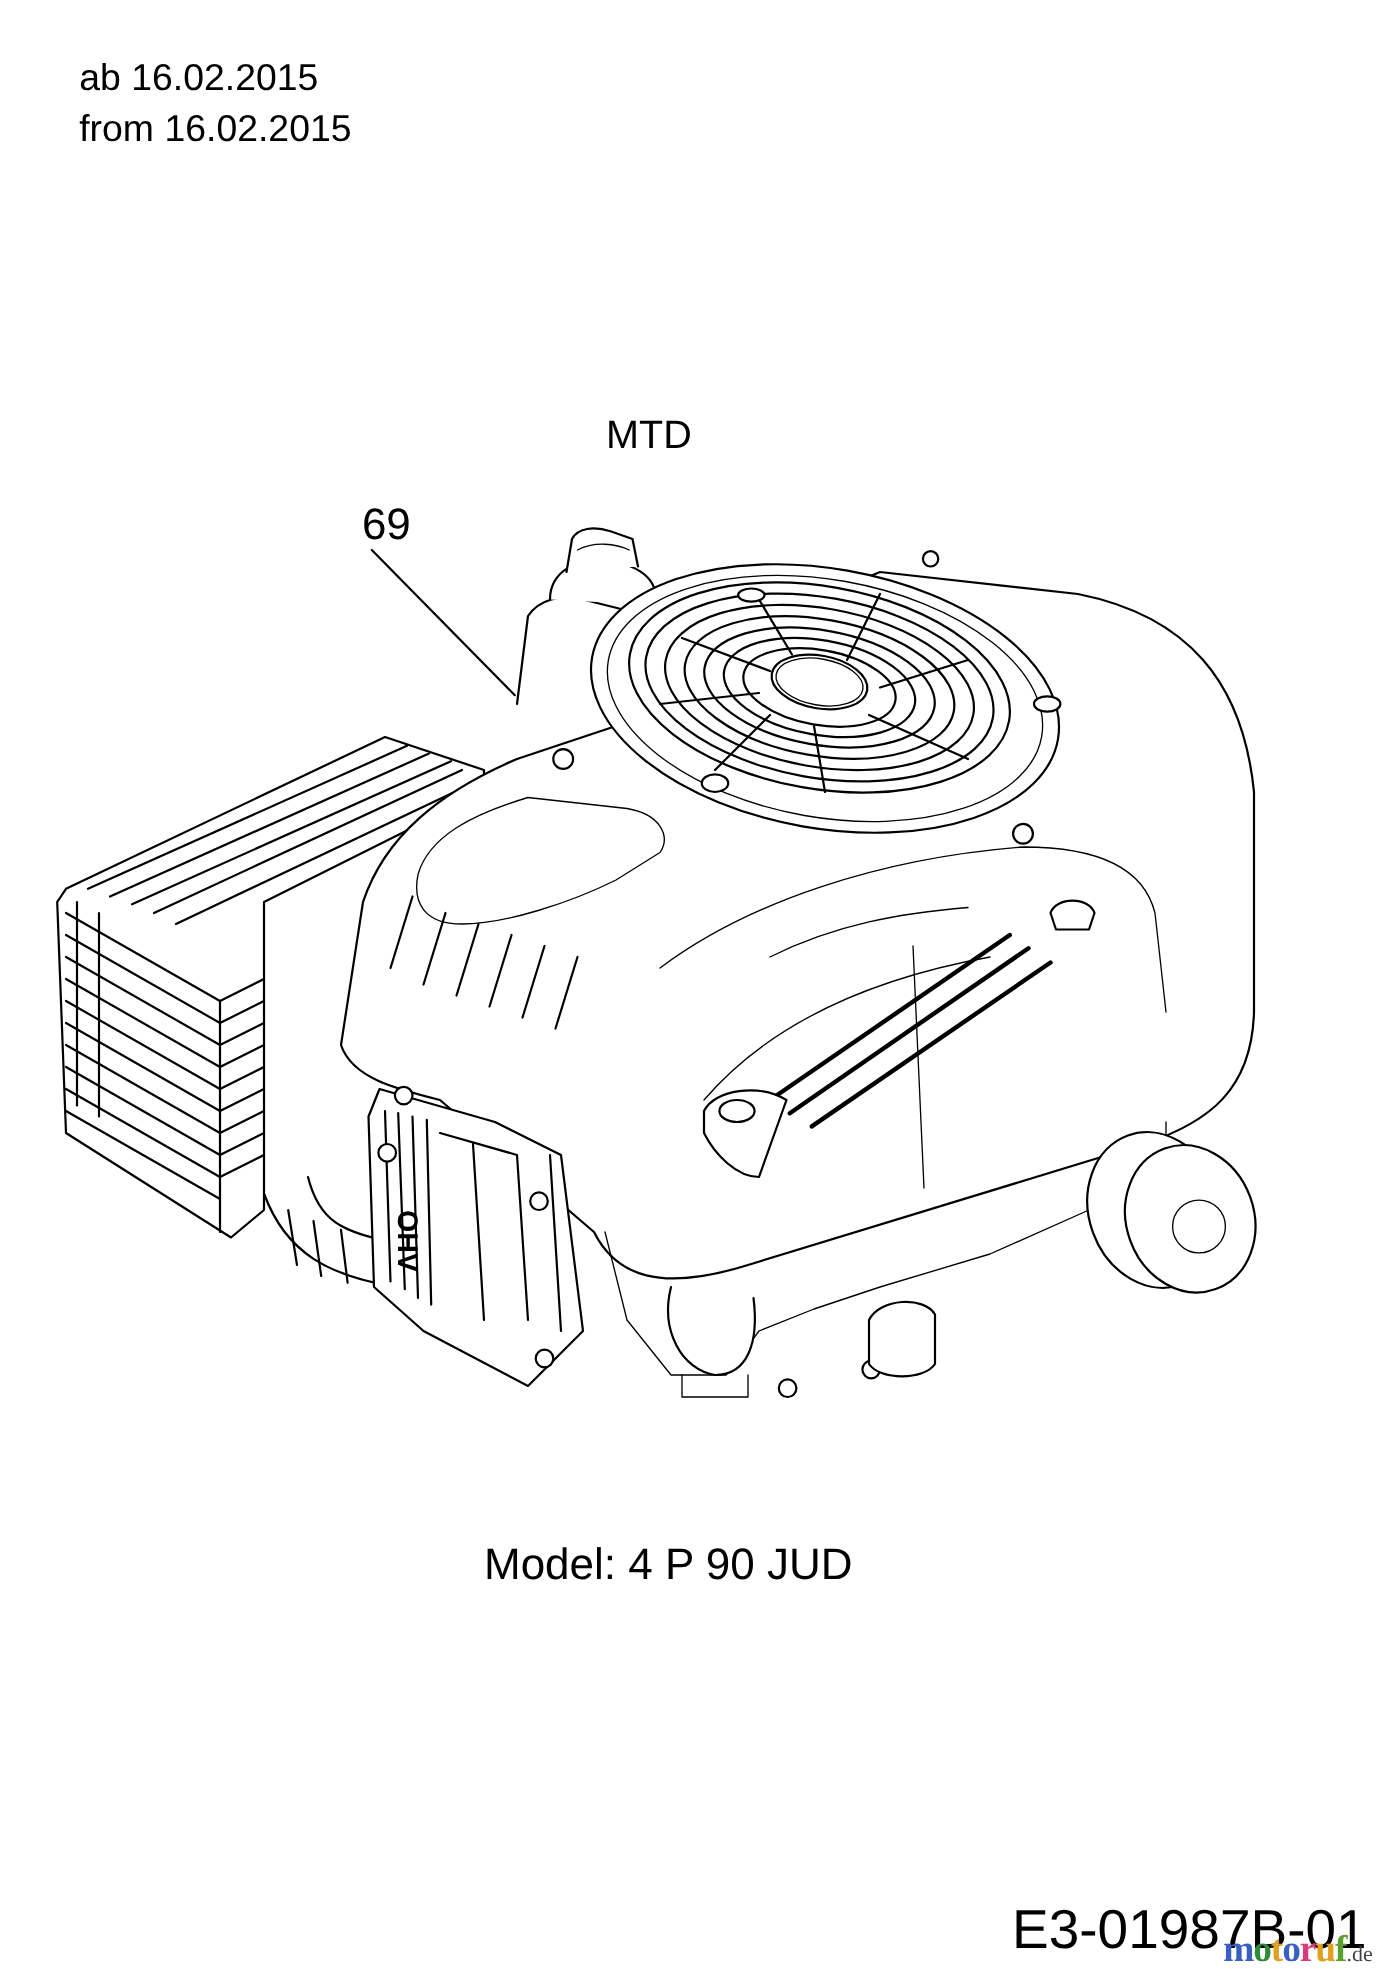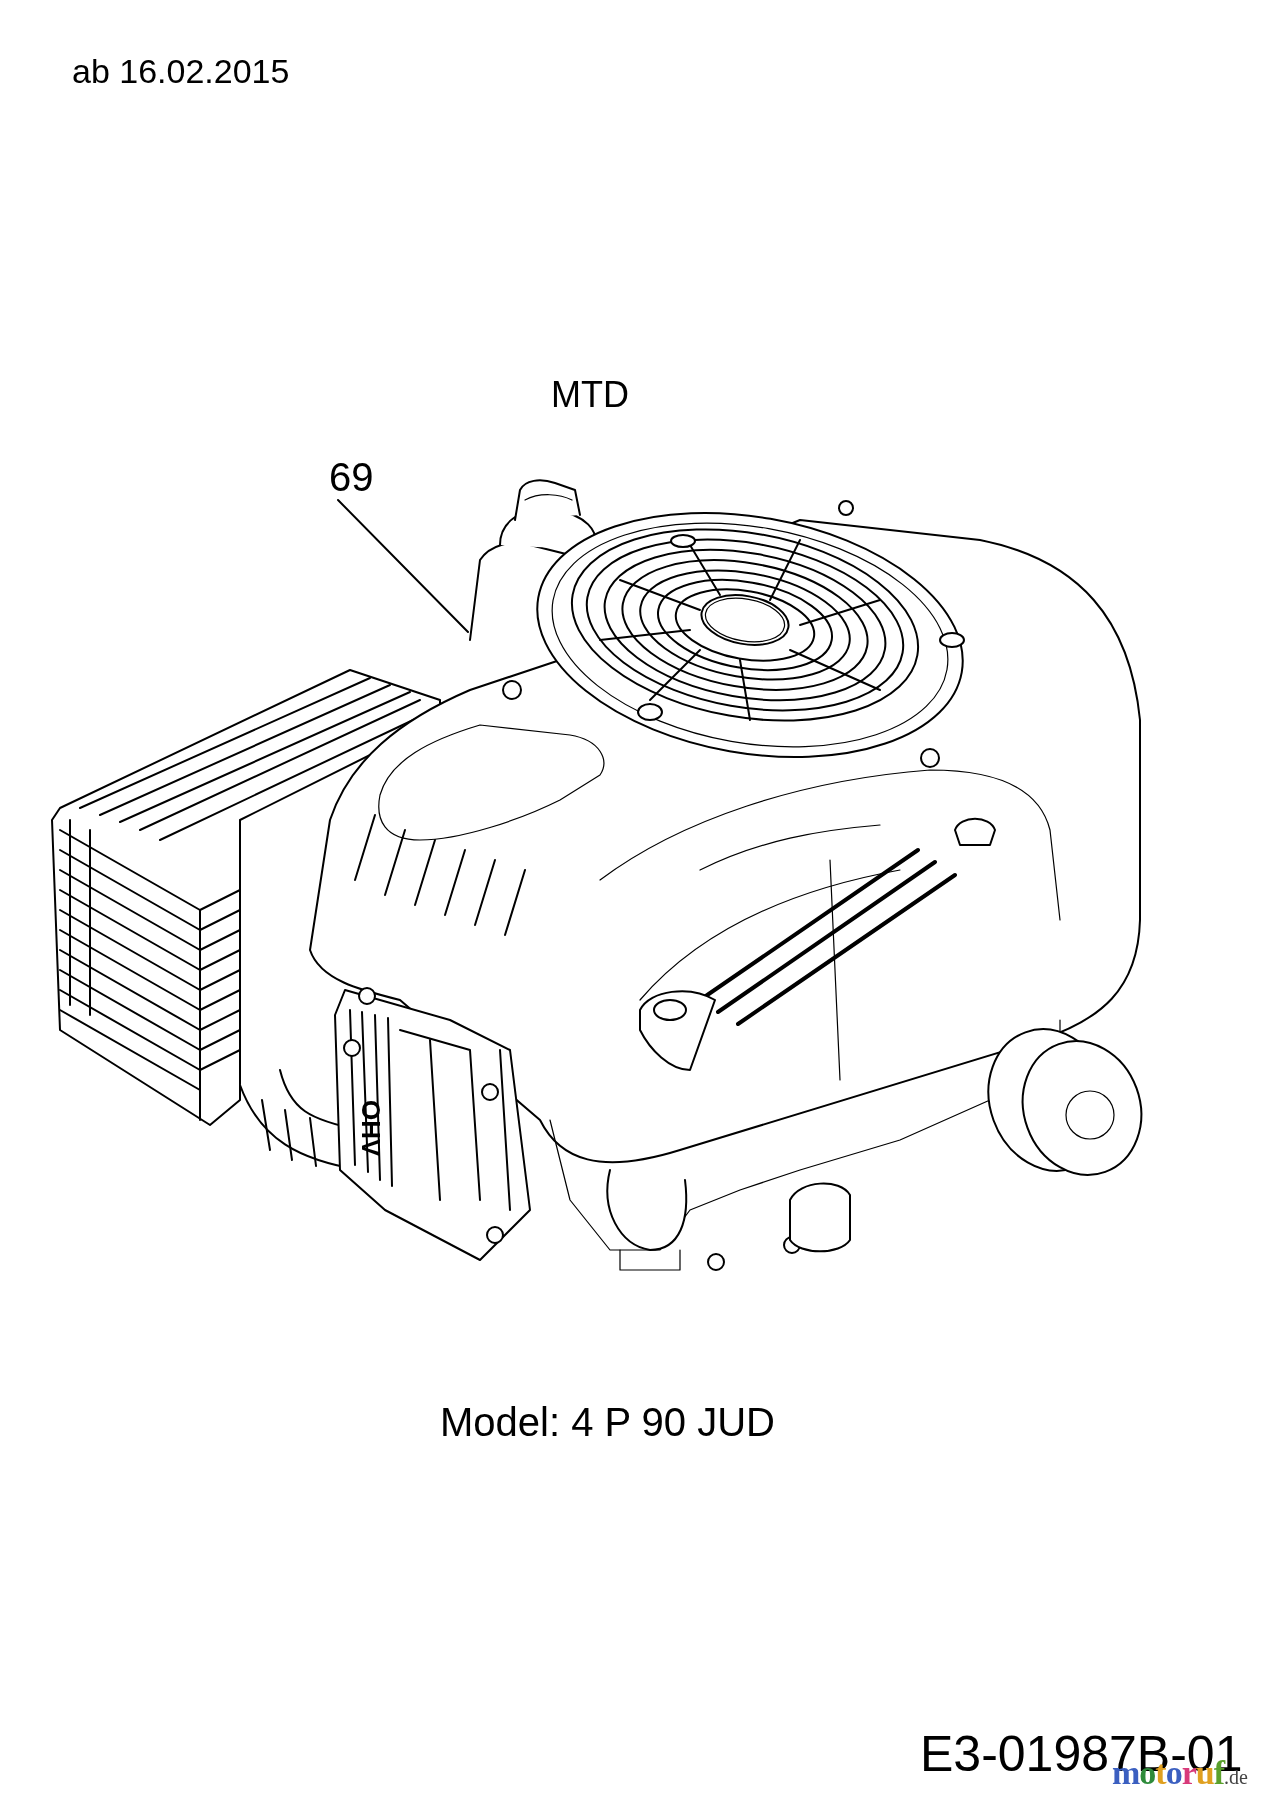--- a/index.html
+++ b/index.html
@@ -15,20 +15,21 @@
   svg.drawing { position: absolute; left: 0; top: 0; }
   svg.drawing * { fill: none; stroke: #000; stroke-width: 2; stroke-linejoin: round; stroke-linecap: round; }
   svg.drawing .thin { stroke-width: 1.2; }
   svg.drawing .fillw { fill: #fff; }
 </style>
 </head>
 <body>
 
 <div class="validity">
   <div>ab 16.02.2015</div>
+  <div>from 16.02.2015</div>
 </div>
 
 <div class="brand">MTD</div>
 <div class="callout">69</div>
 
 <svg class="drawing" width="1272" height="1800" viewBox="0 0 1272 1800">
 
   <line x1="338" y1="500" x2="468" y2="632"></line>
 
   <g>

